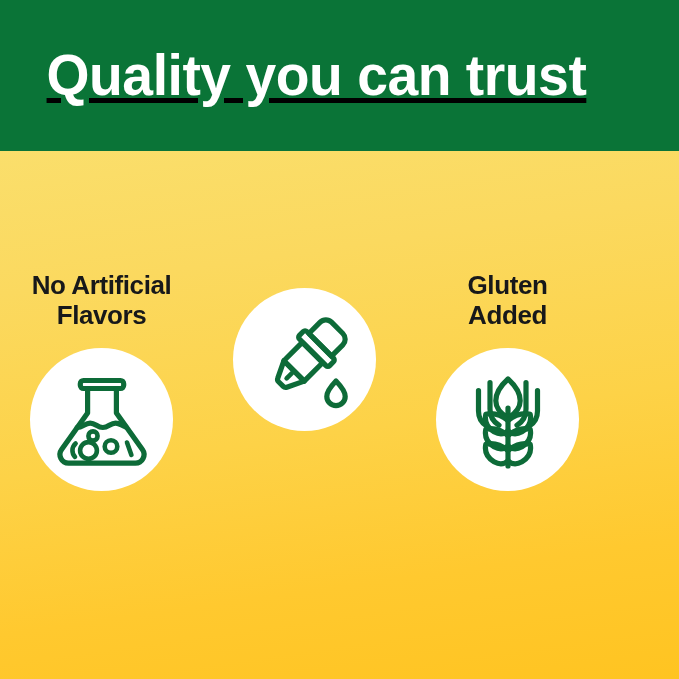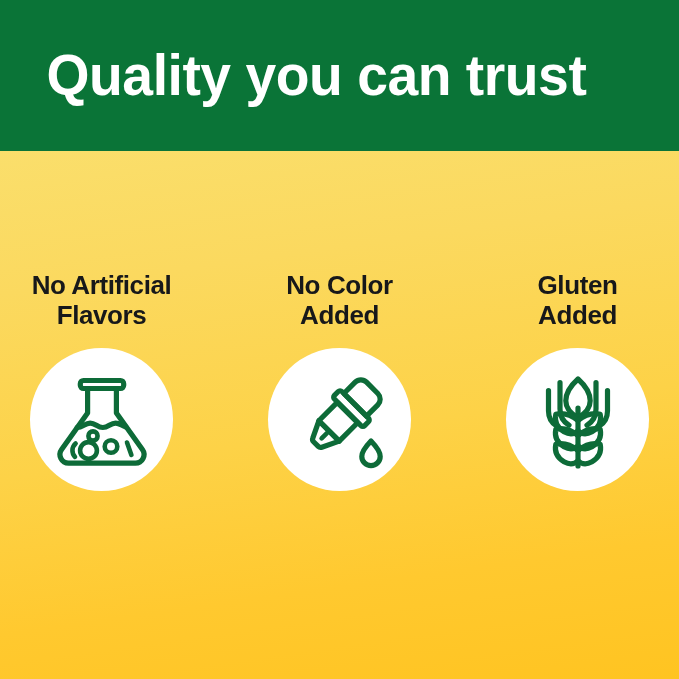--- a/index.html
+++ b/index.html
@@ -28,20 +28,21 @@
   .header-banner {
     position: absolute;
     top: 0;
     left: 0;
     width: 679px;
     height: 151px;
     background: #0a7437;
     display: flex;
     align-items: center;
     overflow: hidden;
+    text-decoration: underline;
   }
   .header-title {
     margin: 0;
     padding: 0 0 0 48px;
     color: #ffffff;
     font-family: "Liberation Sans Narrow", "Liberation Sans", sans-serif;
     font-size: 57px;
     font-weight: bold;
     letter-spacing: -0.5px;
     line-height: 1.02;
@@ -50,21 +51,21 @@
     transform-origin: left center;
   }
 
   
   .badge-row {
     position: absolute;
     top: 270px;
     left: 0;
     width: 679px;
     display: flex;
-    justify-content: space-between;
+    justify-content: flex-start;
     align-items: flex-start;
   }
   .badge {
     width: 203px;
     display: flex;
     flex-direction: column;
     align-items: center;
   }
   .badge-label {
     margin: 0;
@@ -138,22 +139,20 @@
 
             <path class="icon-stroke-thin" d="M25.6 75.5 c-4.0 3.6 -4.2 9.6 -0.6 13.4"></path>
 
             <path class="icon-stroke-thin" d="M77.0 74.5 l4.4 12.4"></path>
           </svg>
         </span>
       </div>
     </div>
 
     <div class="badge">
-      <p class="badge-label">No Color
-Added</p>
       <div class="badge-circle">
         <span>
           <svg width="104" height="104" viewBox="0 0 104 104" aria-hidden="true">
             <g transform="rotate(45 52 52)">
 
               <path class="icon-stroke" d="M44.0 6.5 h16.0 a8.0 8.0 0 0 1 8.0 8.0 v16.0 h-32.0 v-16.0 a8.0 8.0 0 0 1 8.0 -8.0 z"></path>
 
               <path class="icon-stroke" d="M33.2 30.5 h37.6 a2.6 2.6 0 0 1 2.6 2.6 v5.4 a2.6 2.6 0 0 1 -2.6 2.6 h-37.6 a2.6 2.6 0 0 1 -2.6 -2.6 v-5.4 a2.6 2.6 0 0 1 2.6 -2.6 z"></path>
 
               <path class="icon-stroke" d="M37.6 41.5 h28.8 v26.0 h-28.8 z"></path>

